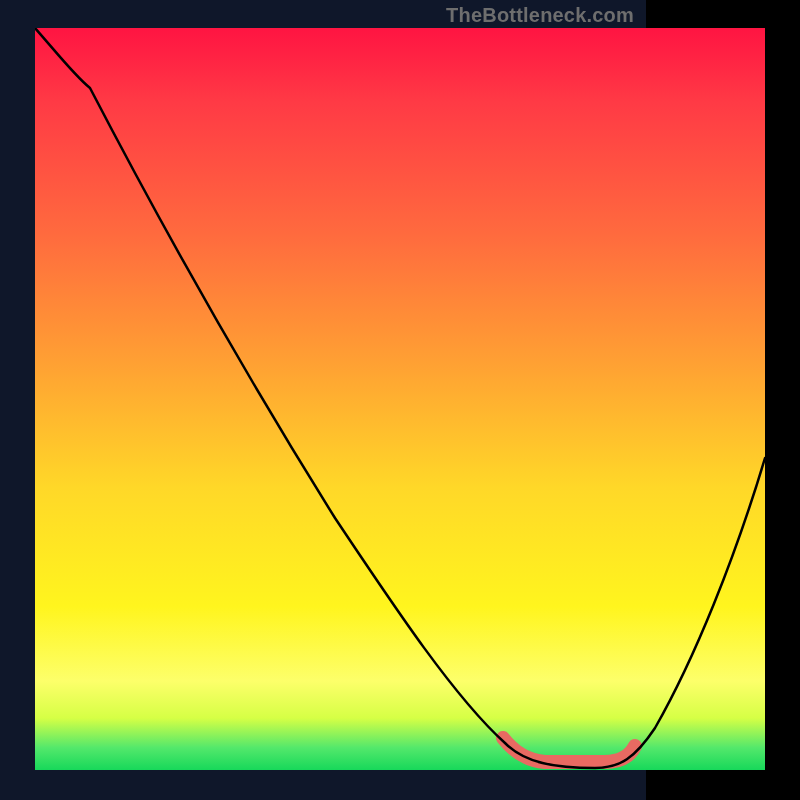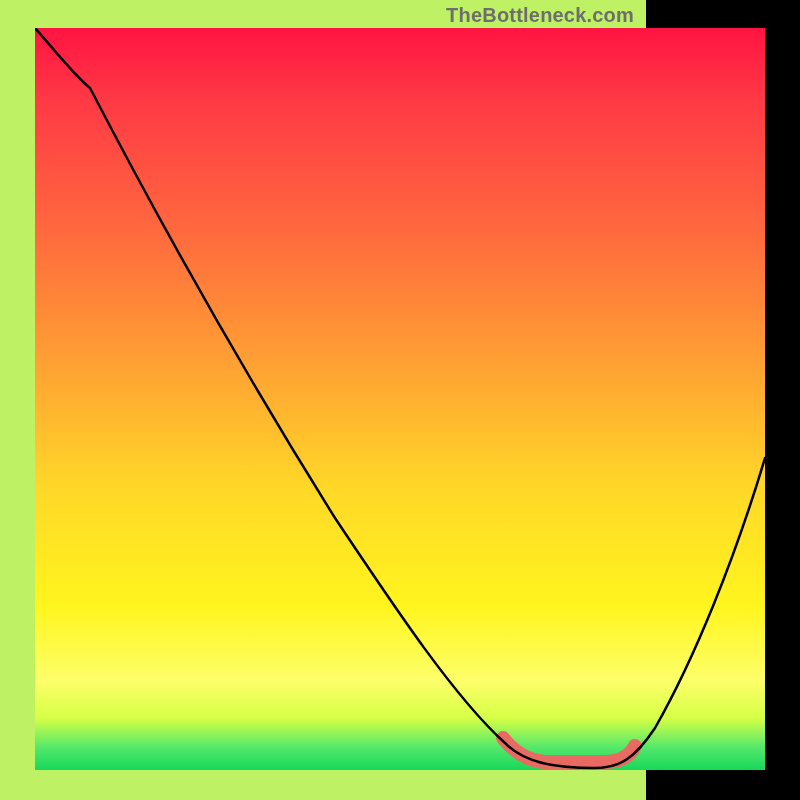--- a/index.html
+++ b/index.html
@@ -8,21 +8,21 @@
     width: 800px;
     height: 800px;
     background: #000;
     font-family: Arial, Helvetica, sans-serif;
     overflow: hidden;
   }
   .frame {
     position: relative;
     width: 646px;
     height: 800px;
-    background: #bef264;
+    background: #0f172a;
   }
   .attribution {
     position: absolute;
     top: 4px;
     right: 12px;
     color: #6e6e6e;
     font-size: 20px;
     font-weight: 600;
     letter-spacing: 0.2px;
     z-index: 5;

